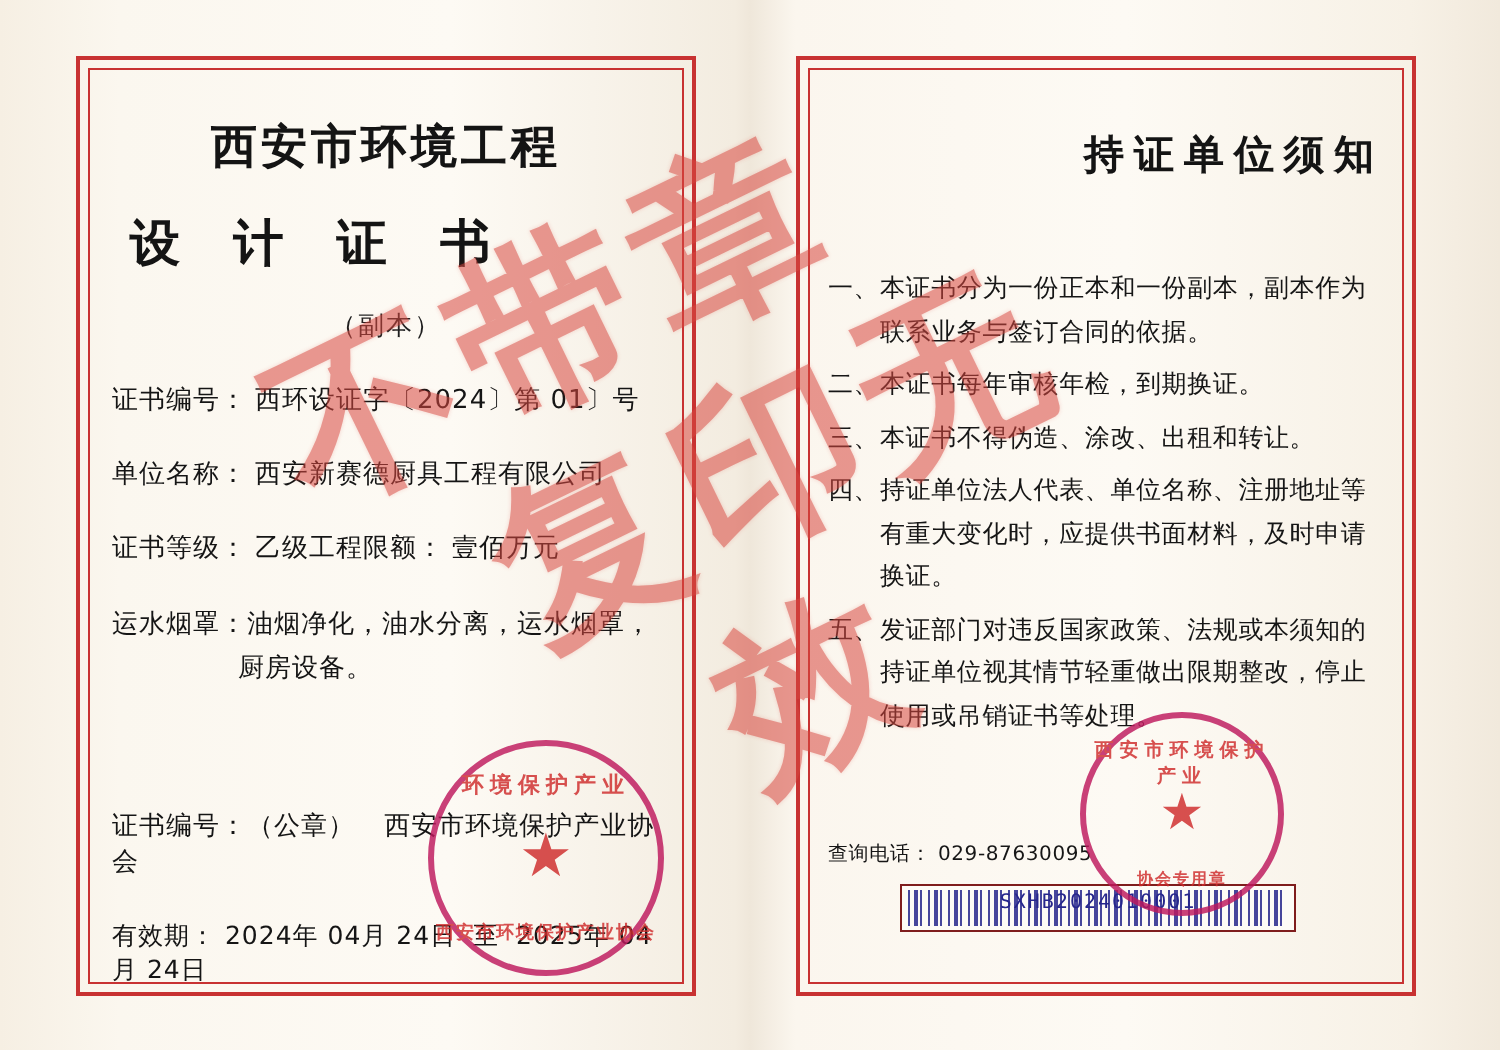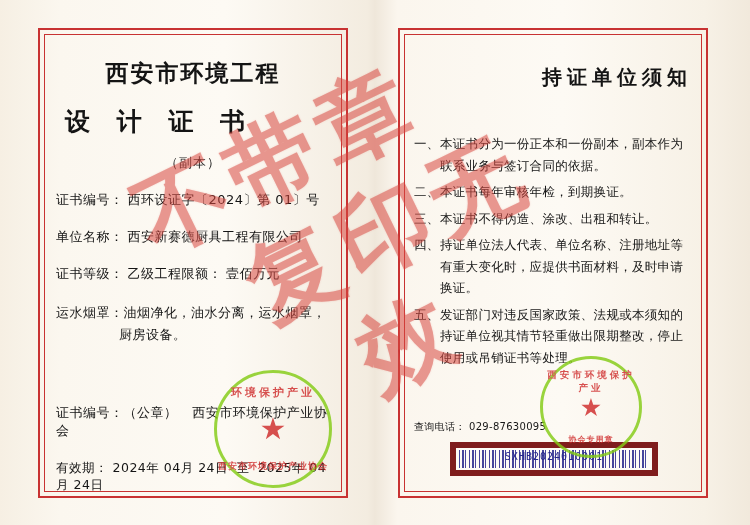--- a/index.html
+++ b/index.html
@@ -174,21 +174,21 @@
     font-size: 10px;
     color: #161616;
     margin-top: 52px;
     letter-spacing: 0.3px;
   }
   .code-box {
     margin-top: 8px;
     margin-left: 36px;
     width: 196px;
     height: 22px;
-    border: 6px solid #7f1d1d;
+    border: 1px solid #7f1d1d;
     position: relative;
     overflow: hidden;
     background: #fdfbf6;
   }
   .barcode {
     position: absolute;
     inset: 2px 3px;
     background: repeating-linear-gradient(90deg,
       #26268c 0px, #26268c 1px, transparent 1px, transparent 3px,
       #26268c 3px, #26268c 5px, transparent 5px, transparent 6px,
@@ -203,21 +203,21 @@
     font-family: "DejaVu Sans Mono", monospace;
     font-size: 10px;
     color: #26268c;
     letter-spacing: 1px;
   }
 
   
   .seal {
     position: absolute;
     border-radius: 50%;
-    border: 3px solid #84cc16;
+    border: 3px solid #be185d;
     color: #cf2b2b;
     opacity: 0.82;
     pointer-events: none;
   }
   #seal-left {
     left: 214px;
     top: 370px;
     width: 112px;
     height: 112px;
   }

